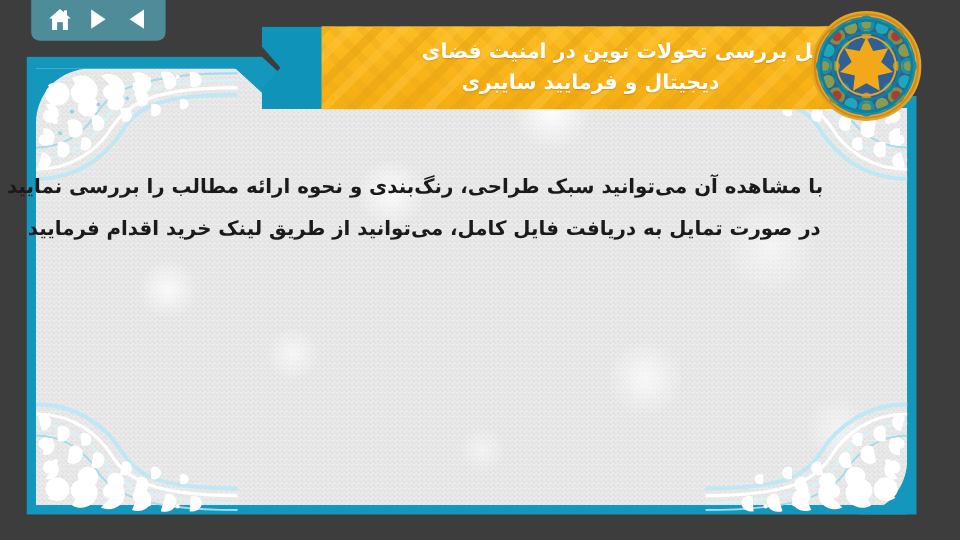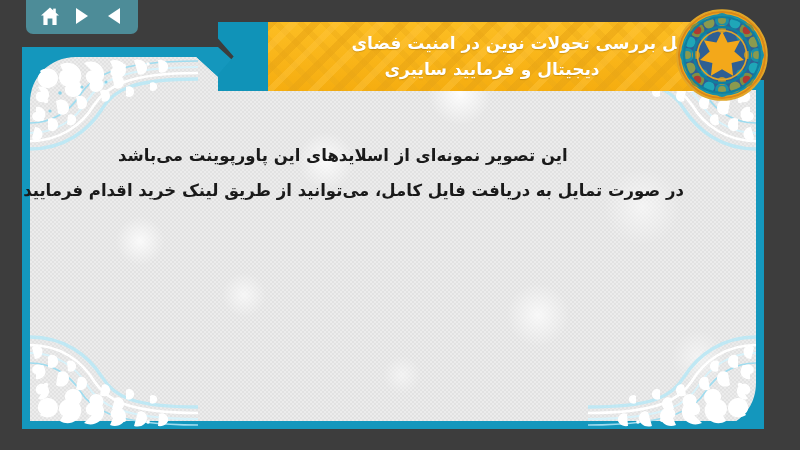--- a/index.html
+++ b/index.html
@@ -402,21 +402,21 @@
       </g>
       <circle cx="49" cy="49" r="38" fill="none" stroke="#0f7fa0" stroke-width="2.2"></circle>
       <circle cx="49" cy="49" r="28" fill="none" stroke="#0f7fa0" stroke-width="2.4"></circle>
       <circle cx="49" cy="49" r="24.5" fill="none" stroke="#e0a62a" stroke-width="1.6"></circle>
       <path d="M49,25 L54.6,36.4 L67.2,34.3 L61.3,45.6 L71,54 L58.6,57 L60.1,69.7 L49,63.3 L37.9,69.7 L39.4,57 L27,54 L36.7,45.6 L30.8,34.3 L43.4,36.4 Z" fill="#f3a81a"></path>
       <circle cx="49" cy="49" r="45" fill="none" stroke="#e0a62a" stroke-width="1.6"></circle>
     </svg>
   </div>
 
   <div id="body-text">
-    <div class="body-line l1">این تصویر نمونه‌ای از اسلایدهای این پاورپوینت می‌باشد</div>
+    <div class="body-line l2">با مشاهده آن می‌توانید سبک طراحی، رنگ‌بندی و نحوه ارائه مطالب را بررسی نمایید</div>
     <div class="body-line l3">در صورت تمایل به دریافت فایل کامل، می‌توانید از طریق لینک خرید اقدام فرمایید</div>
   </div>
 
   <div id="navbar">
     <button class="navbtn">
       <span>
         <svg width="16" height="18" viewBox="0 0 16 18" xmlns="http://www.w3.org/2000/svg">
           <path d="M14,1 L14,17 L2,9 Z" fill="#ffffff"></path>
         </svg>
       </span>

